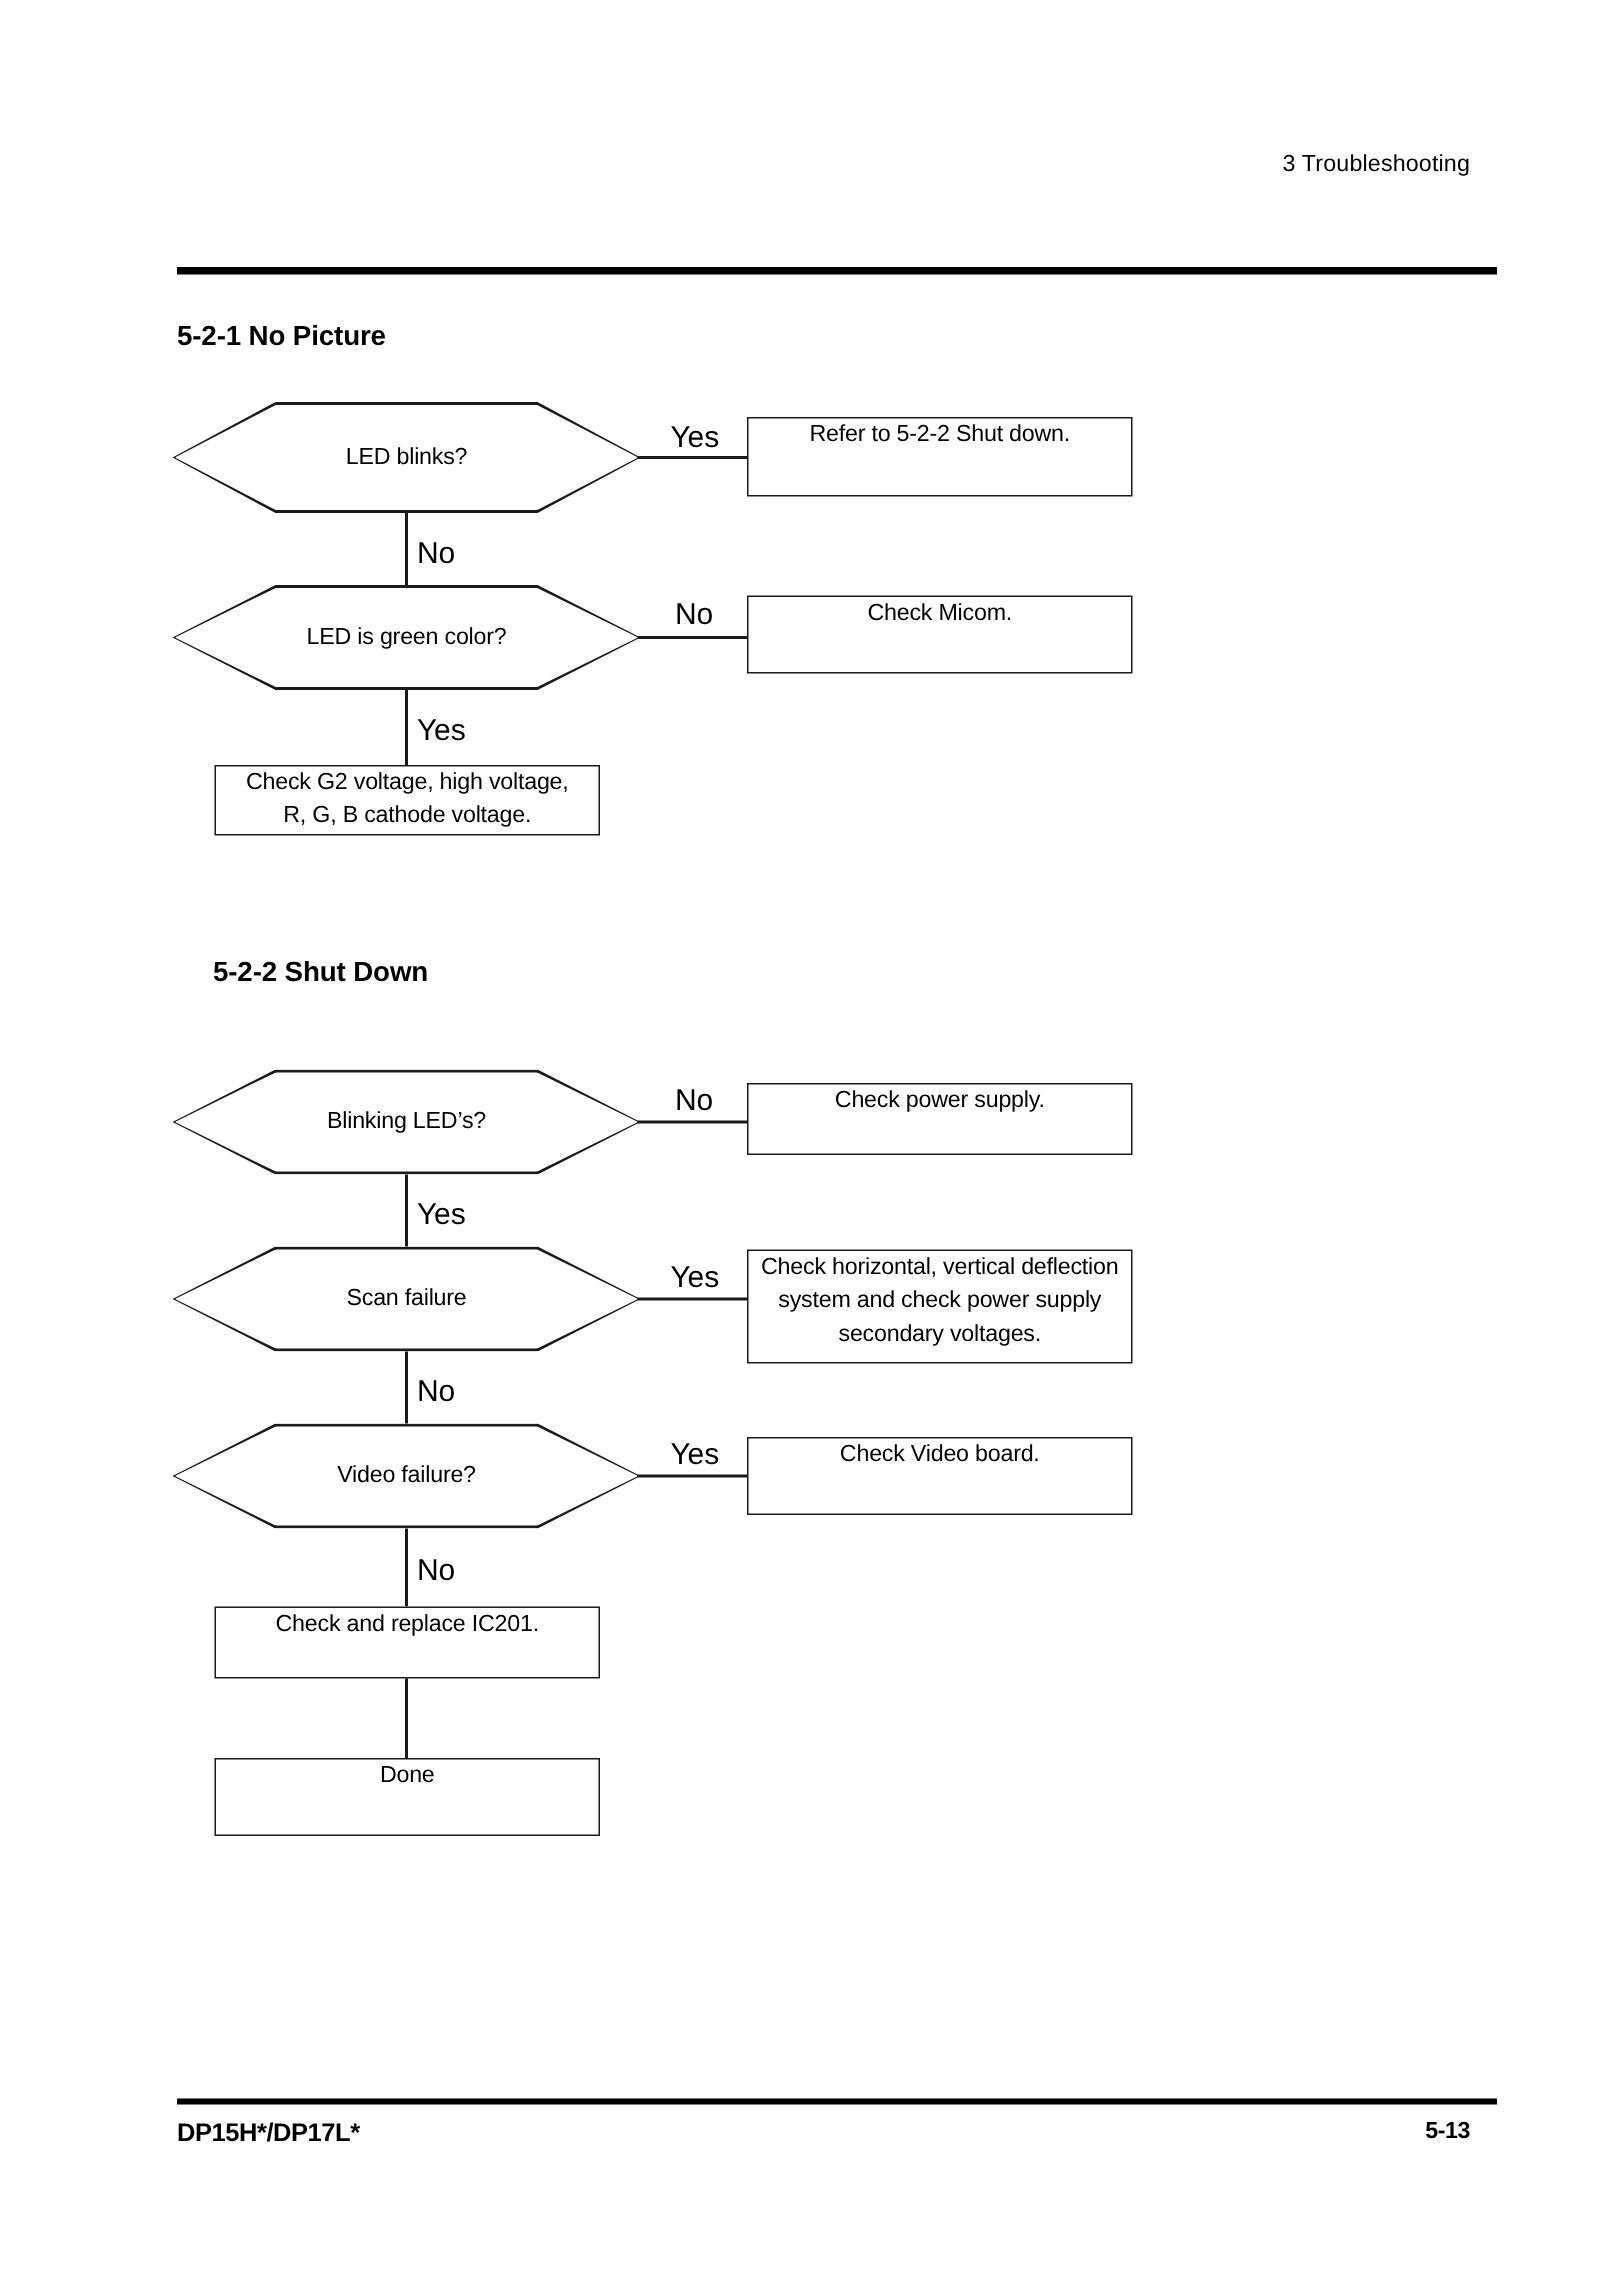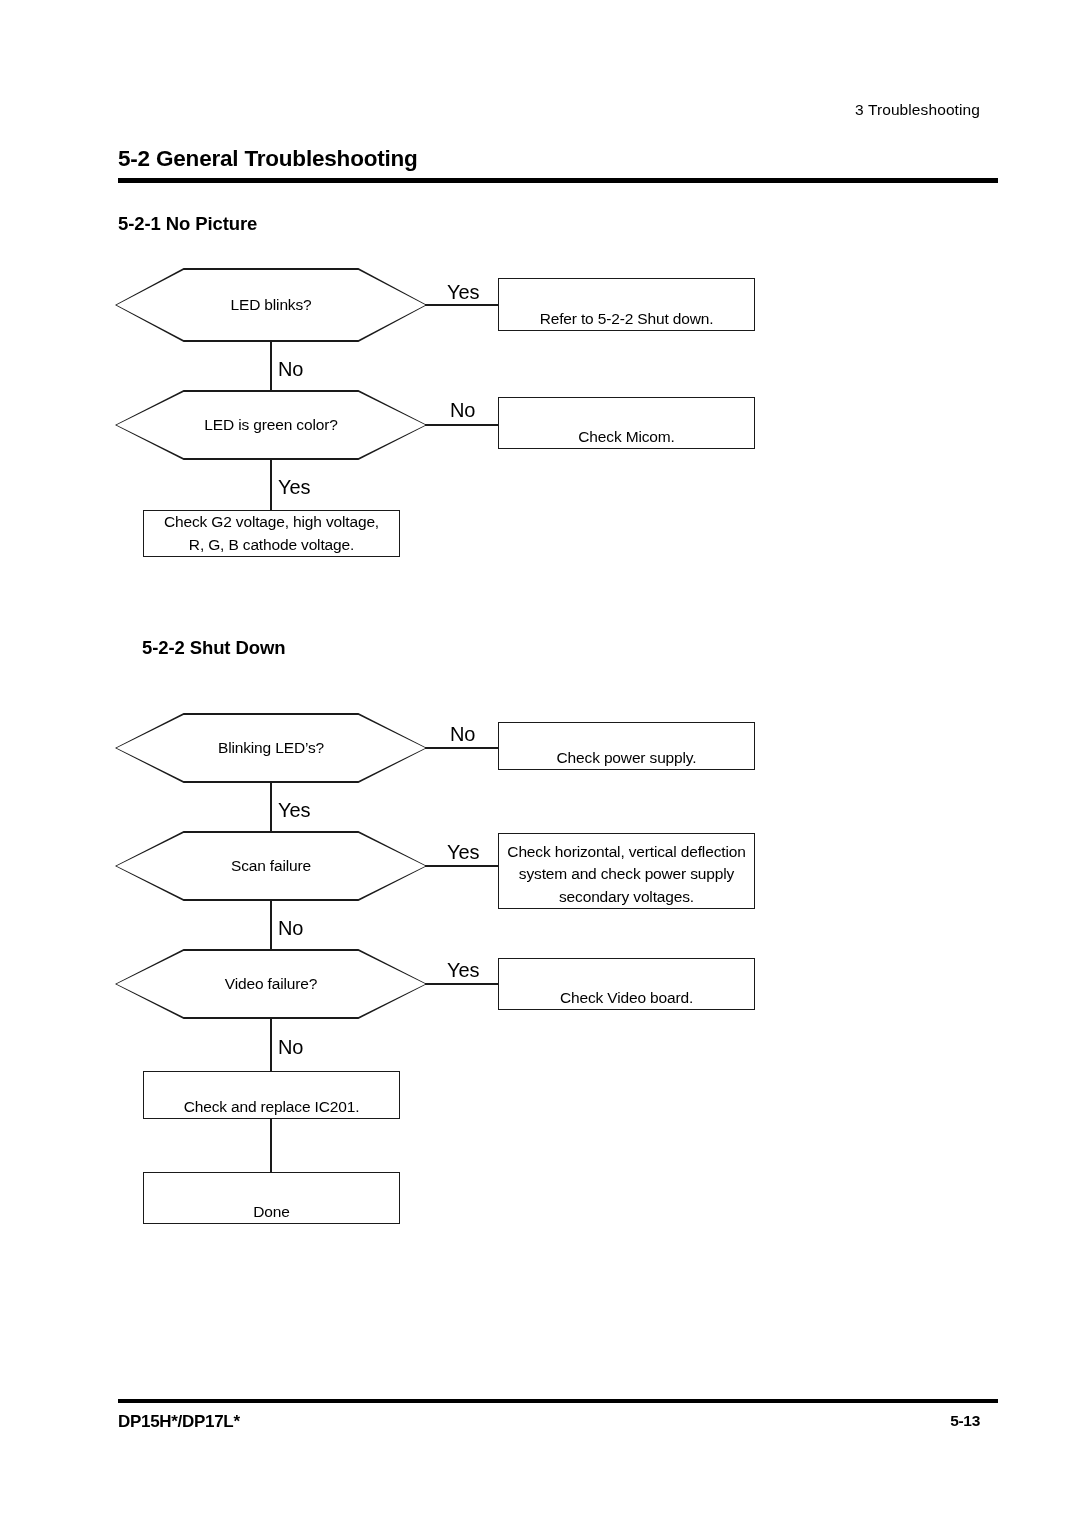--- a/index.html
+++ b/index.html
@@ -86,21 +86,21 @@
   .fc { position: absolute; }
 
   .node-box {
     position: absolute;
     box-sizing: border-box;
     border: 1.6px solid #1a1a1a;
     background: #ffffff;
     display: flex;
     flex-direction: column;
     align-items: center;
-    justify-content: flex-end;
+    justify-content: flex-start;
     font-size: 15.5px;
     line-height: 1.45;
     text-align: center;
     letter-spacing: -0.15px;
     padding: 0 4px;
   }
   .node-box .ln { display: block; white-space: nowrap; }
 
   .node-hex {
     position: absolute;
@@ -140,21 +140,20 @@
     white-space: nowrap;
   }
 </style>
 </head>
 <body>
 
 <div id="page">
 
   <div class="running-head">3 Troubleshooting</div>
 
-  <div class="sec-title">5-2 General Troubleshooting</div>
   <div class="sec-rule"></div>
 
   <div class="sub-title" id="sub-1">5-2-1 No Picture</div>
 
   <div class="fc">
 
     <div class="node-hex" style="left:115px; top:268px; width:312px; height:74px;">
       <div class="hex-inner">LED blinks?</div>
     </div>
 

